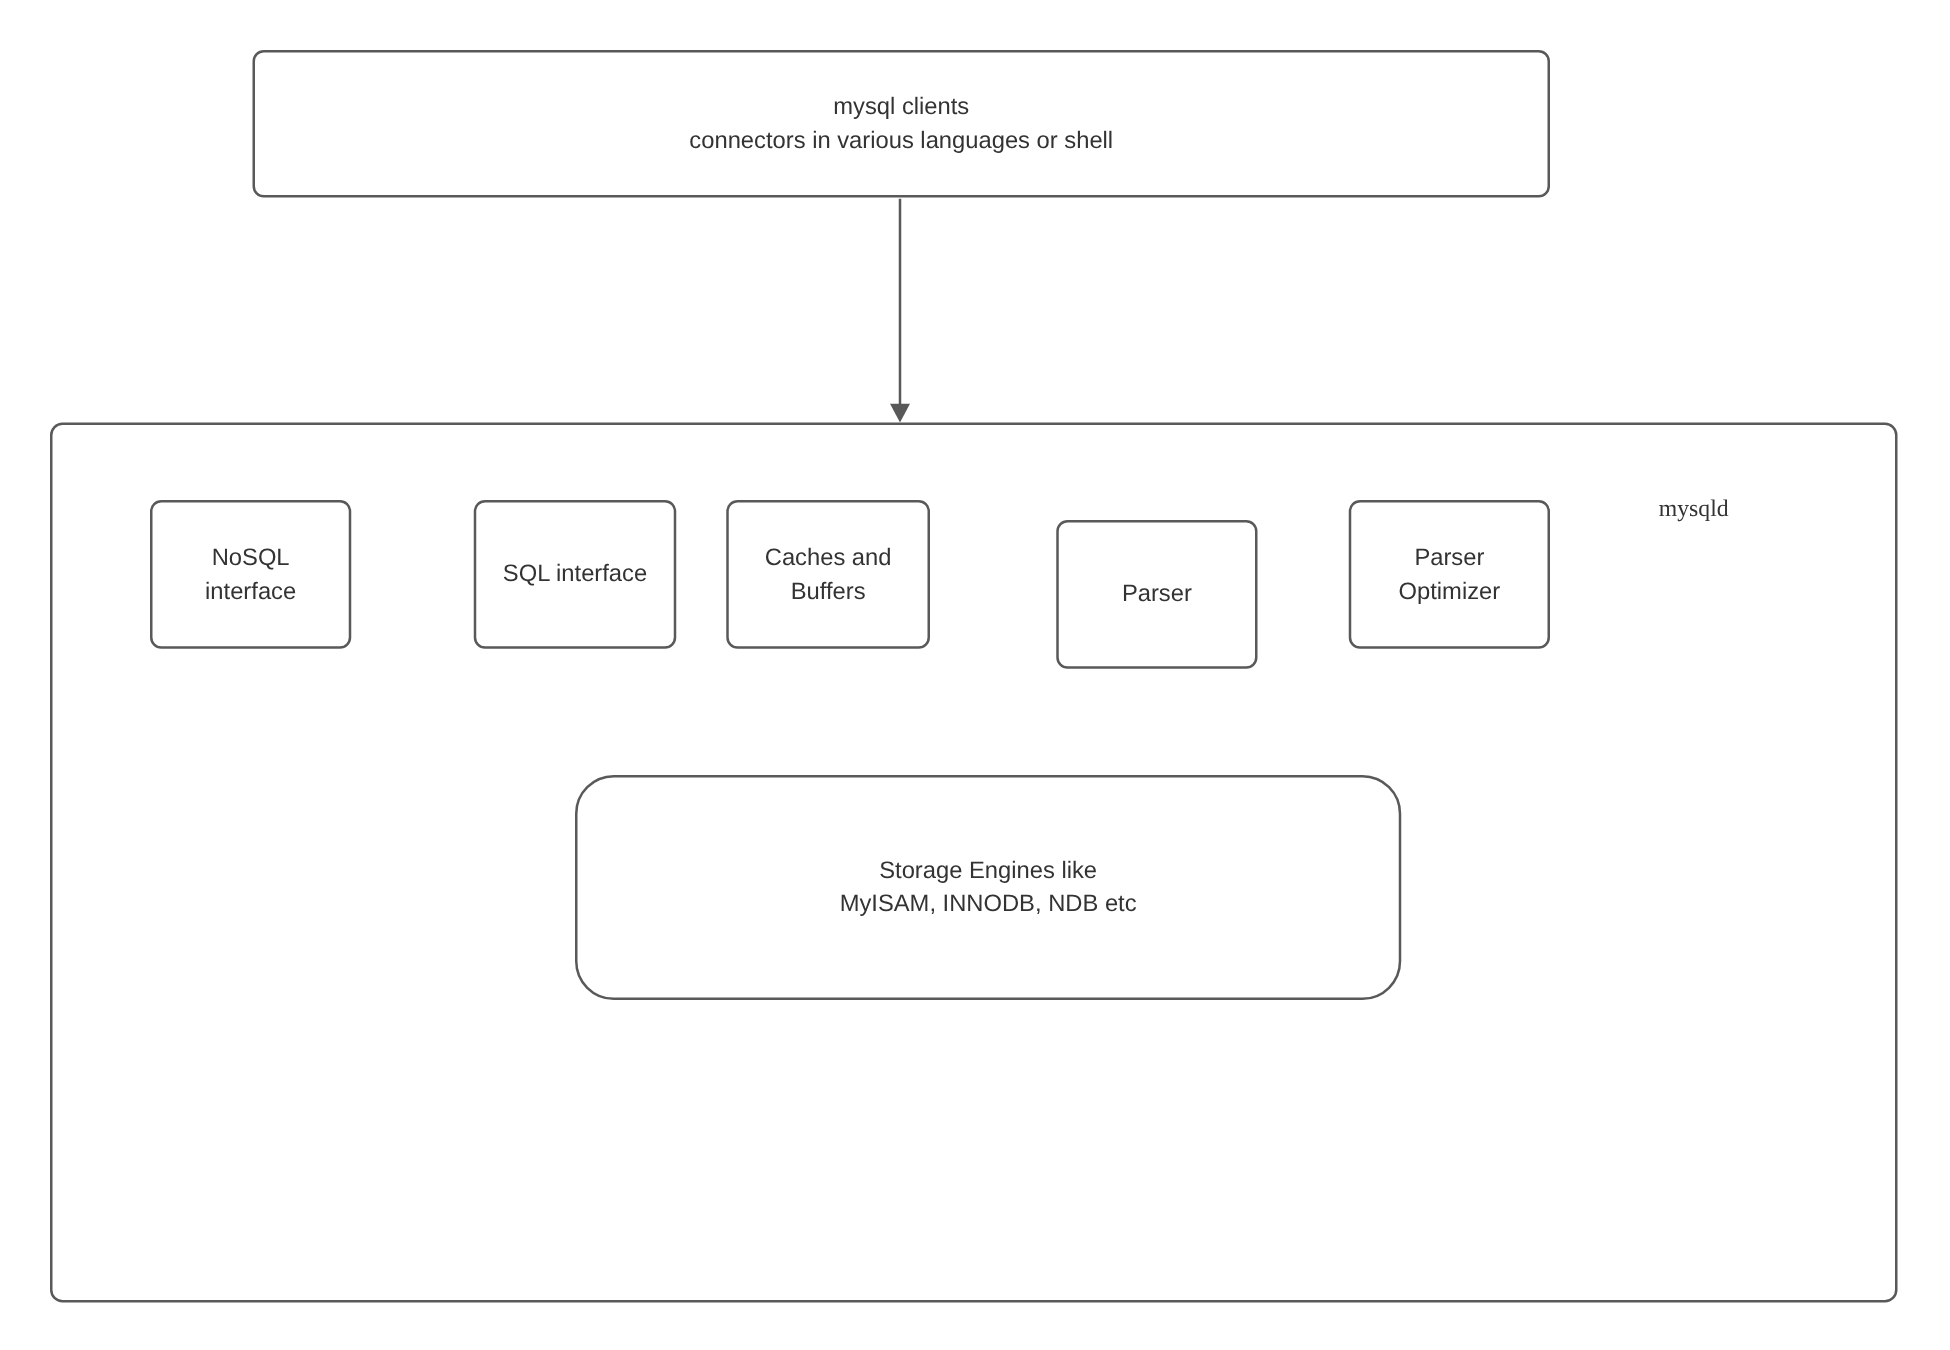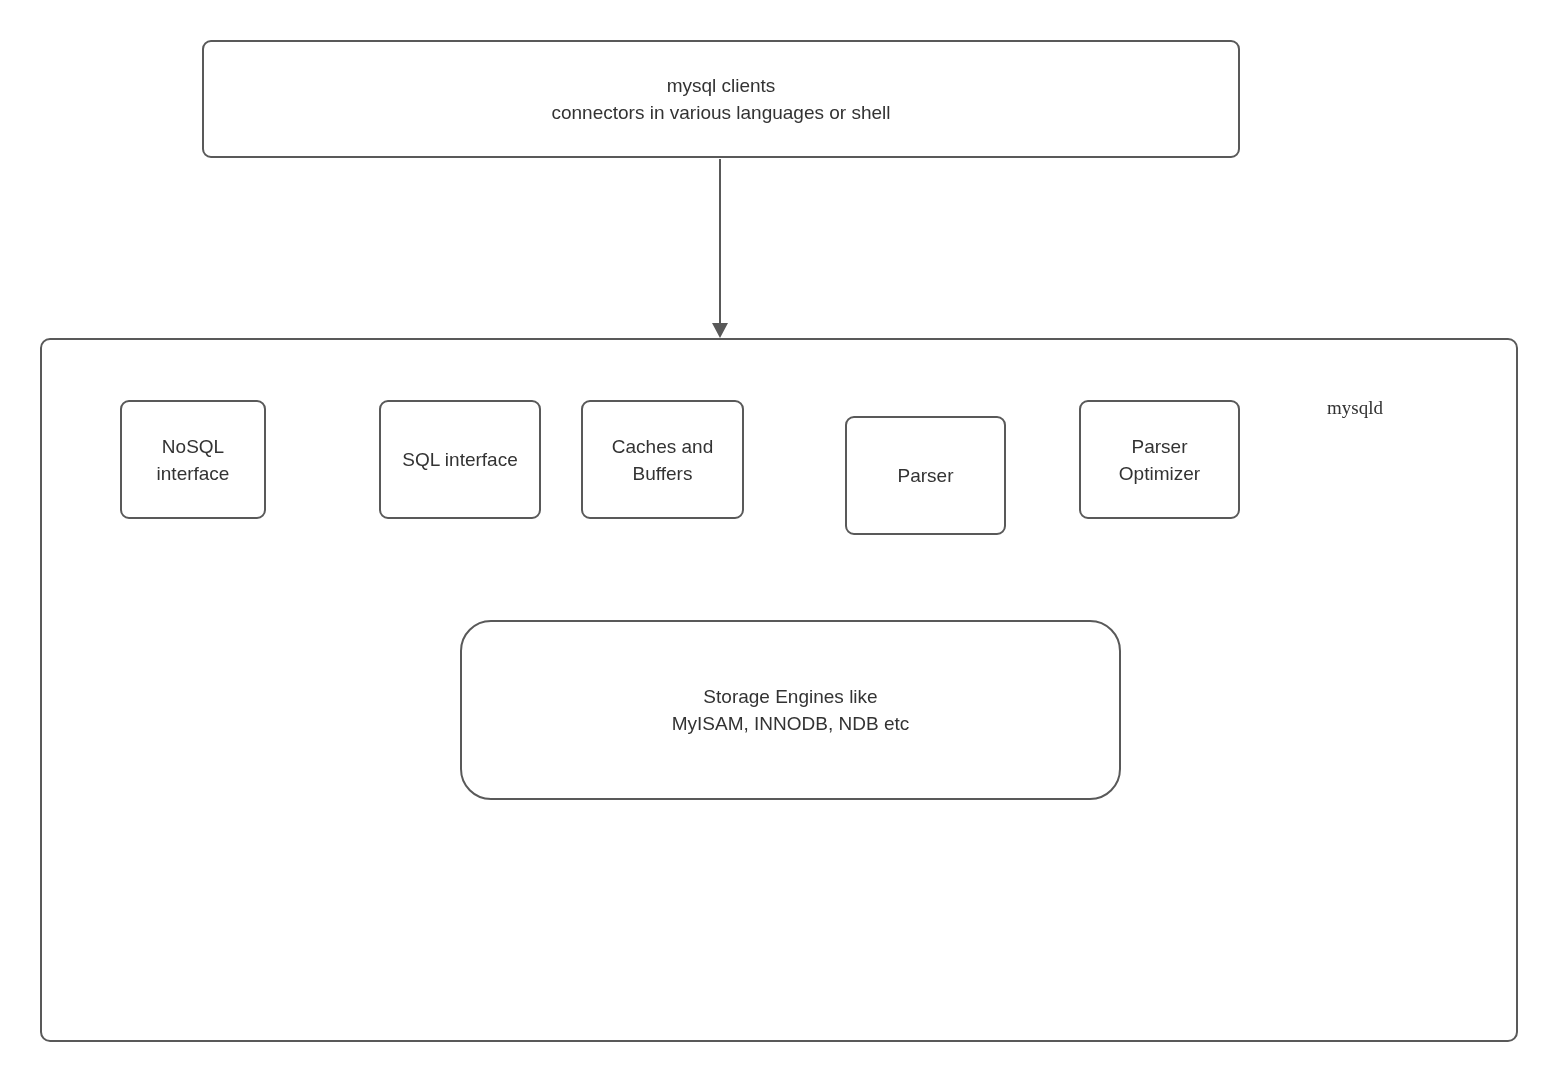--- a/index.html
+++ b/index.html
@@ -30,21 +30,21 @@
     text-align: center;
     font-size: 19px;
     line-height: 27px;
     color: #333333;
     white-space: pre-line;
     padding: 4px 10px;
   }
   .clients-box   { left: 202px; top: 40px;  width: 1038px; height: 118px; }
   .outer-box     { left: 40px;  top: 338px; width: 1478px; height: 704px; border-radius: 10px; }
   .comp-box      { top: 400px; height: 119px; }
-  .comp-nosql    { left: 120px;  width: 146px; }
+  .comp-nosql    { left: 120px;  width: 161px; }
   .comp-sql      { left: 379px;  width: 162px; }
   .comp-caches   { left: 581px;  width: 163px; }
   .comp-parser   { left: 845px;  width: 161px; margin-top: 16px; }
   .comp-query    { left: 1079px; width: 161px; }
   .storage-box   { left: 460px; top: 620px; width: 661px; height: 180px; border-radius: 31px; }
   .fs-box        { left: 460px; top: 840px; width: 661px; height: 180px; }
   .mysqld-label {
     position: absolute;
     left: 1327px;
     top: 396px;

